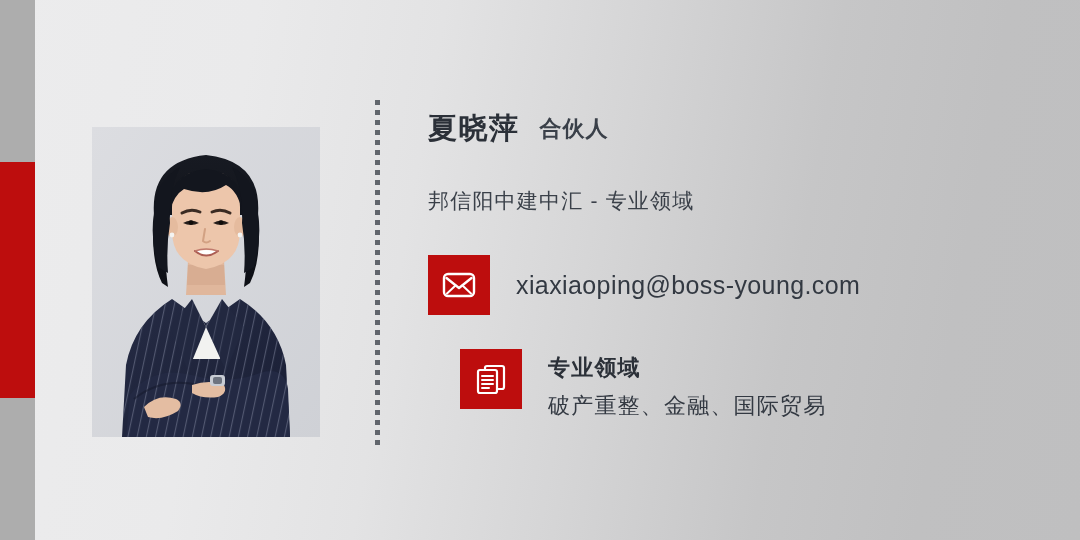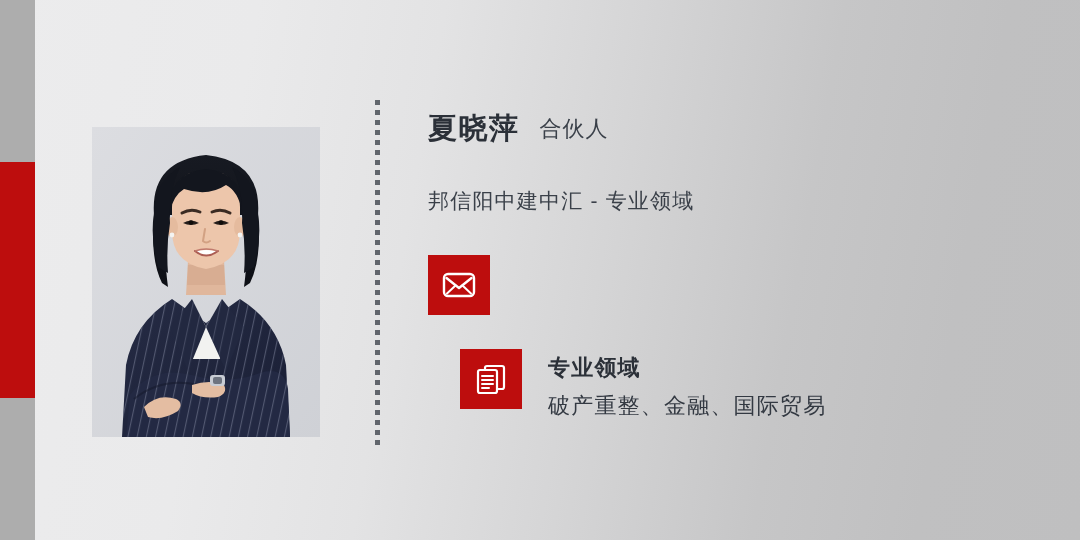--- a/index.html
+++ b/index.html
@@ -80,20 +80,21 @@
     font-size: 29px;
     font-weight: bold;
     color: #2b3038;
     letter-spacing: 1.5px;
   }
   #person-title {
     font-size: 22px;
     color: #3a4049;
     margin-left: 20px;
     letter-spacing: 1px;
+    font-weight: bold;
   }
 
   #firm-office {
     margin-top: 34px;
     font-size: 21px;
     color: #3a4049;
     letter-spacing: 1.2px;
   }
 
   
@@ -251,20 +252,23 @@
     <div id="firm-office">邦信阳中建中汇 - 专业领域</div>
 
     <div class="info-row" id="email-row">
       <div class="icon-box">
         <svg width="34" height="26" viewBox="0 0 34 26" xmlns="http://www.w3.org/2000/svg">
           <rect x="2" y="2" width="30" height="22" rx="4" ry="4" fill="none" stroke="#ffffff" stroke-width="2.4"></rect>
           <path d="M4.5 6 L17 16 L29.5 6" fill="none" stroke="#ffffff" stroke-width="2.4" stroke-linecap="round" stroke-linejoin="round"></path>
           <path d="M5 21.5 L13.5 13.5 M29 21.5 L20.5 13.5" fill="none" stroke="#ffffff" stroke-width="2" stroke-linecap="round"></path>
         </svg>
       </div>
+      <div class="row-text">
+        <span id="email-text">xiaxiaoping@boss-young.com</span>
+      </div>
     </div>
 
     <div class="info-row" id="practice-row">
       <div class="icon-box">
         <svg width="32" height="32" viewBox="0 0 32 32" xmlns="http://www.w3.org/2000/svg">
           <rect x="10" y="3" width="19" height="23" rx="2" fill="none" stroke="#ffffff" stroke-width="2.2"></rect>
           <rect x="3" y="7" width="19" height="23" rx="2" fill="#bd0d0d" stroke="#ffffff" stroke-width="2.2"></rect>
           <path d="M7 13 H18 M7 17 H18 M7 21 H18 M7 25 H14" stroke="#ffffff" stroke-width="2" stroke-linecap="round"></path>
         </svg>
       </div>

